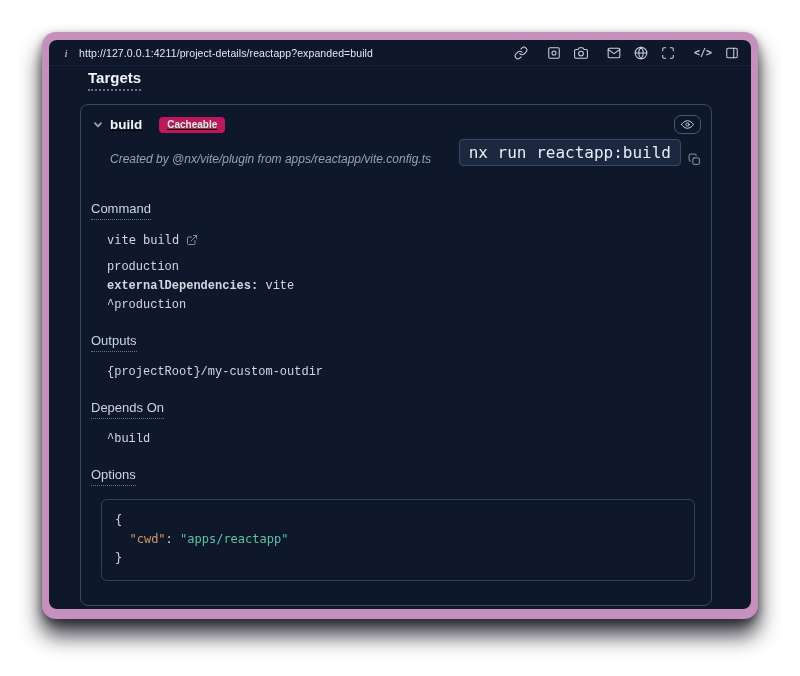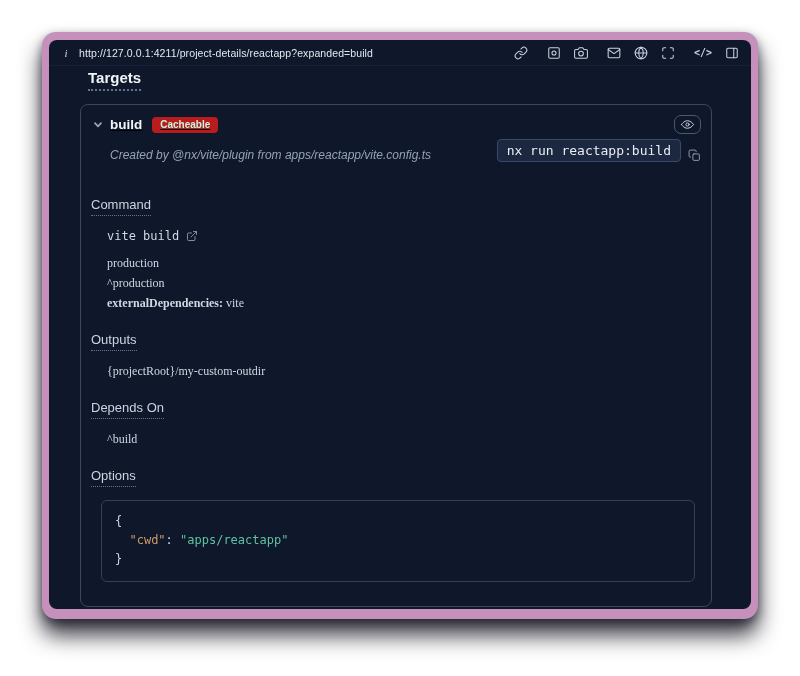--- a/index.html
+++ b/index.html
@@ -54,56 +54,56 @@
     background:transparent;
   }
   .card-header {
     display:flex; align-items:center; padding:10px 10px 3px 12px; cursor:pointer;text-decoration:underline;
   }
   .chev { display:flex; align-items:center; margin-right:7px; }
   .chev svg { width:10px; height:10px; stroke:#94a3b8; fill:none;
     stroke-width:1.8; stroke-linecap:round; stroke-linejoin:round; }
   .target-title { font-size:13.5px; font-weight:bold; color:#f1f5f9; }
   .badge {
-    margin-left:10px; background:#b91c1c; color:#c9f5dd;
+    margin-left:17px; background:#be185d; color:#c9f5dd;
     font-size:10px; font-weight:bold; padding:2.5px 8px; border-radius:4px;
   }
   .eye-btn {
     margin-left:auto; width:27px; height:19px; display:flex; align-items:center;
     justify-content:center; border:1px solid #4a5871; border-radius:7px;
     background:transparent; cursor:pointer;
   }
   .eye-btn svg { width:13px; height:13px; stroke:#cbd5e1; fill:none;
     stroke-width:1.8; stroke-linecap:round; stroke-linejoin:round; }
   .card-subheader {
     display:flex; align-items:flex-end; padding:2px 10px 10px 29px;
   }
   .created-by { font-size:12px; font-style:italic; color:#94a3b8; }
   .run-chip {
     margin-left:auto; background:#1c2840; border:1px solid #394a68;
     border-radius:4px; padding:3px 9px; color:#e8edf5;
-    font-family:"DejaVu Sans Mono", monospace; font-size:13px; white-space:nowrap;
+    font-family:"DejaVu Sans Mono", monospace; font-size:16px; white-space:nowrap;
   }
   .copy-btn { margin-left:7px; display:flex; align-items:center; cursor:pointer; }
   .copy-btn svg { width:13px; height:13px; stroke:#94a3b8; fill:none;
     stroke-width:1.7; stroke-linecap:round; stroke-linejoin:round; }
   .card-body { padding:4px 12px 24px 10px; }
   .section-label {
     display:inline-block; margin-top:21px;
     font-size:13px; color:#cbd5e1;
     border-bottom:1px dotted #64748b; padding-bottom:3px;
   }
   .mono-val {
     margin-top:13px; margin-left:16px;
     font-family:"DejaVu Sans Mono", monospace; font-size:12px; color:#cfd8e3;
     display:flex; 
   }
   .mono-line {
     margin-top:5px; margin-left:16px;
-    font-family:Liberation Serif, serif; font-size:12px; color:#cfd8e3;
+    font-family:Liberation Mono, monospace; font-size:12px; color:#cfd8e3;
   }
   .mono-line.first { margin-top:13px; }
   .bold-key { font-weight:bold; }
   .ext-link { margin-left:7px; display:flex; align-items:center; cursor:pointer; }
   .ext-link svg { width:12px; height:12px; stroke:#94a3b8; fill:none;
     stroke-width:1.7; stroke-linecap:round; stroke-linejoin:round; }
   .options-block {
     margin:13px 4px 0 10px; border:1px solid #334155; border-radius:6px;
     padding:11px 13px; font-family:"DejaVu Sans Mono", monospace;
     font-size:12px; color:#cfd8e3; line-height:1.6; white-space:pre;
@@ -208,24 +208,24 @@
             <span class="ext-link">
               <svg viewBox="0 0 24 24">
                   <path d="M18 13v6a2 2 0 0 1-2 2H5a2 2 0 0 1-2-2V8a2 2 0 0 1 2-2h6"></path>
                   <polyline points="15 3 21 3 21 9"></polyline>
                   <line x1="10" y1="14" x2="21" y2="3"></line>
                 </svg>
             </span>
           </div>
 
           <div class="mono-line first">production</div>
-          <div class="mono-line">^production</div>
           <div class="mono-line">
             <span class="bold-key">externalDependencies:</span><span> vite</span>
           </div>
+          <div class="mono-line">^production</div>
 
           <div><span class="section-label">Outputs</span></div>
           <div class="mono-line first">{projectRoot}/my-custom-outdir</div>
 
           <div><span class="section-label">Depends On</span></div>
           <div class="mono-line first">^build</div>
 
           <div><span class="section-label">Options</span></div>
           <div class="options-block"><span>{</span>
 <span>  </span><span class="json-key">"cwd"</span><span>: </span><span class="json-str">"apps/reactapp"</span>

